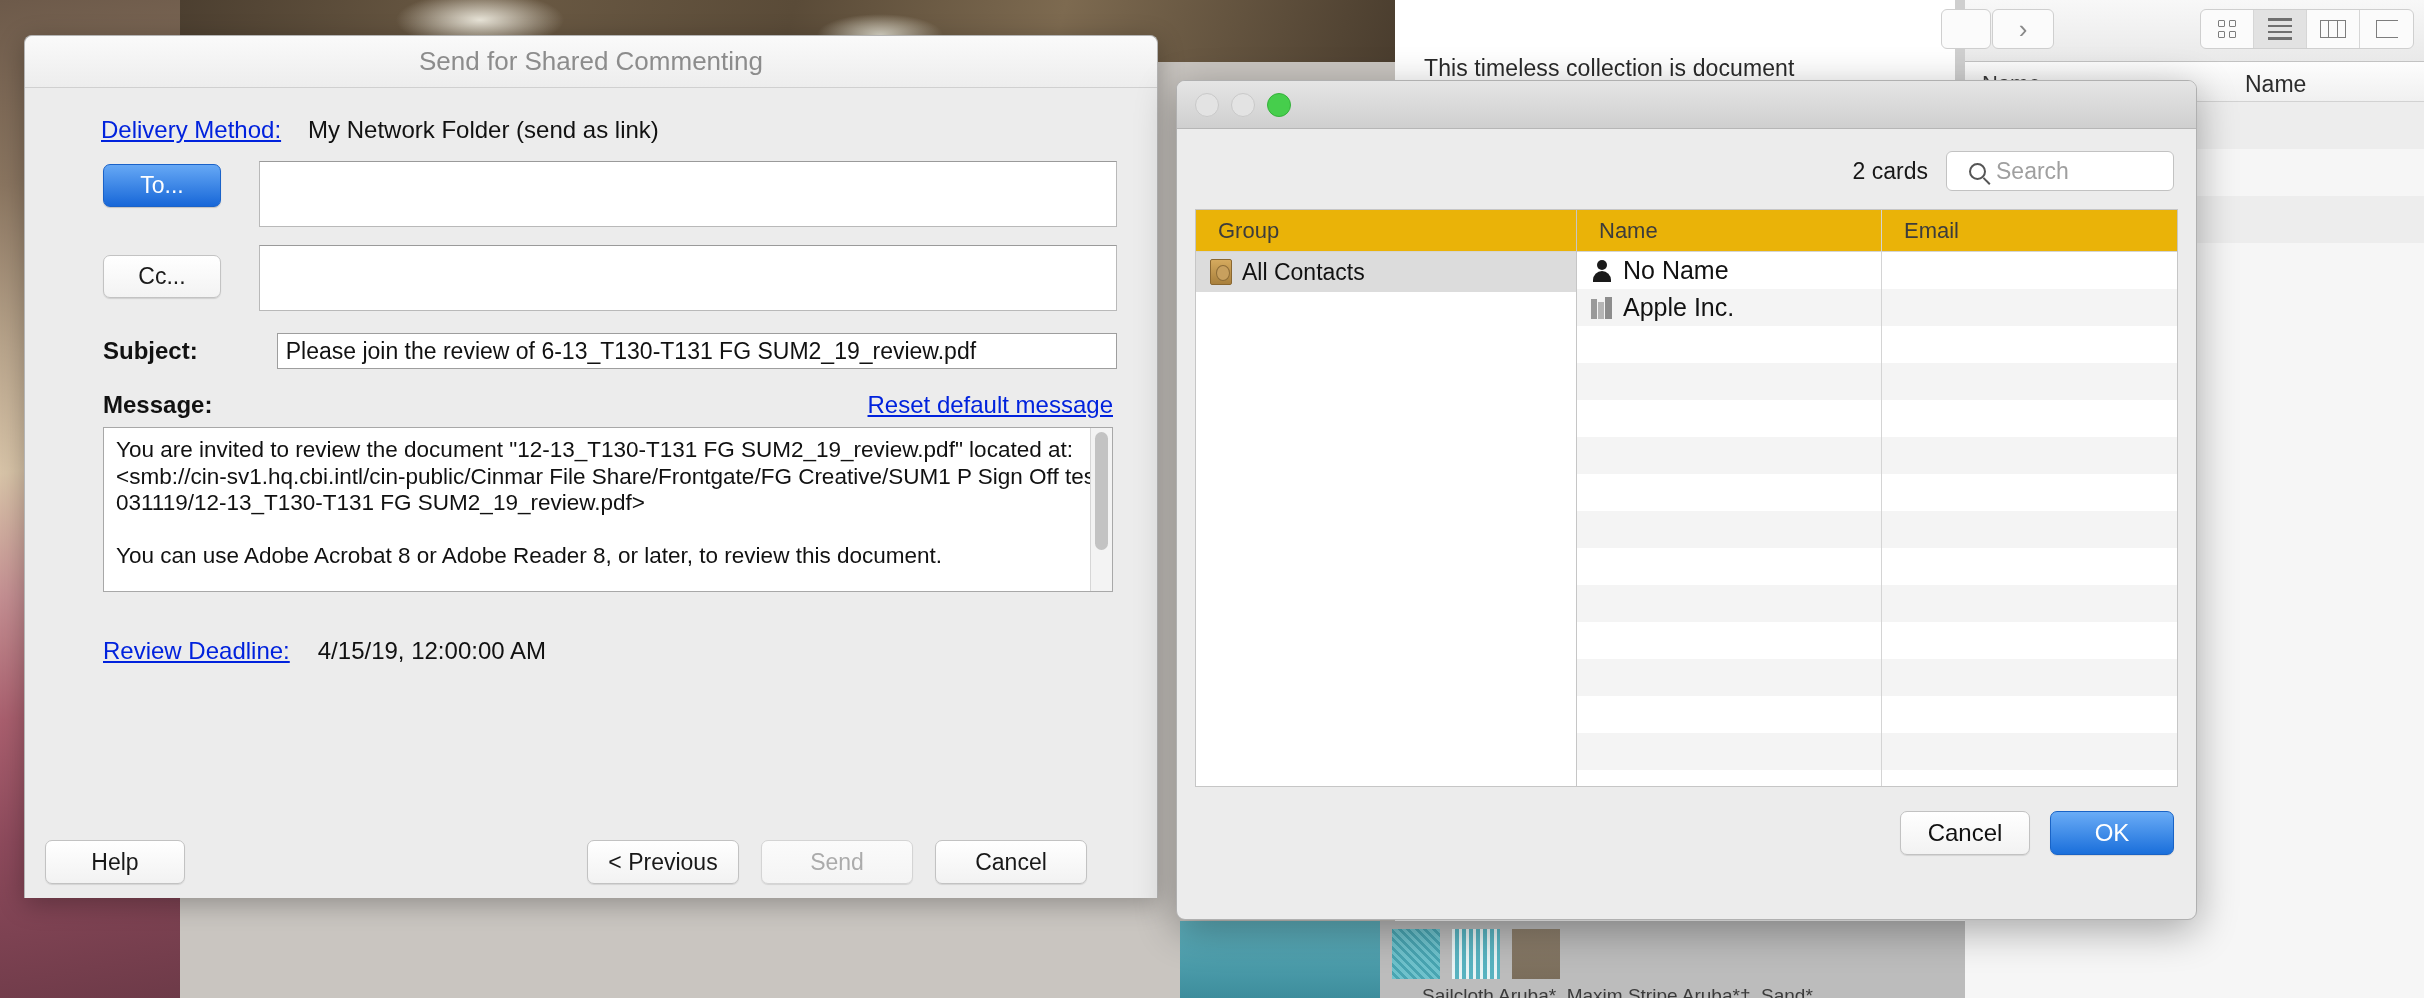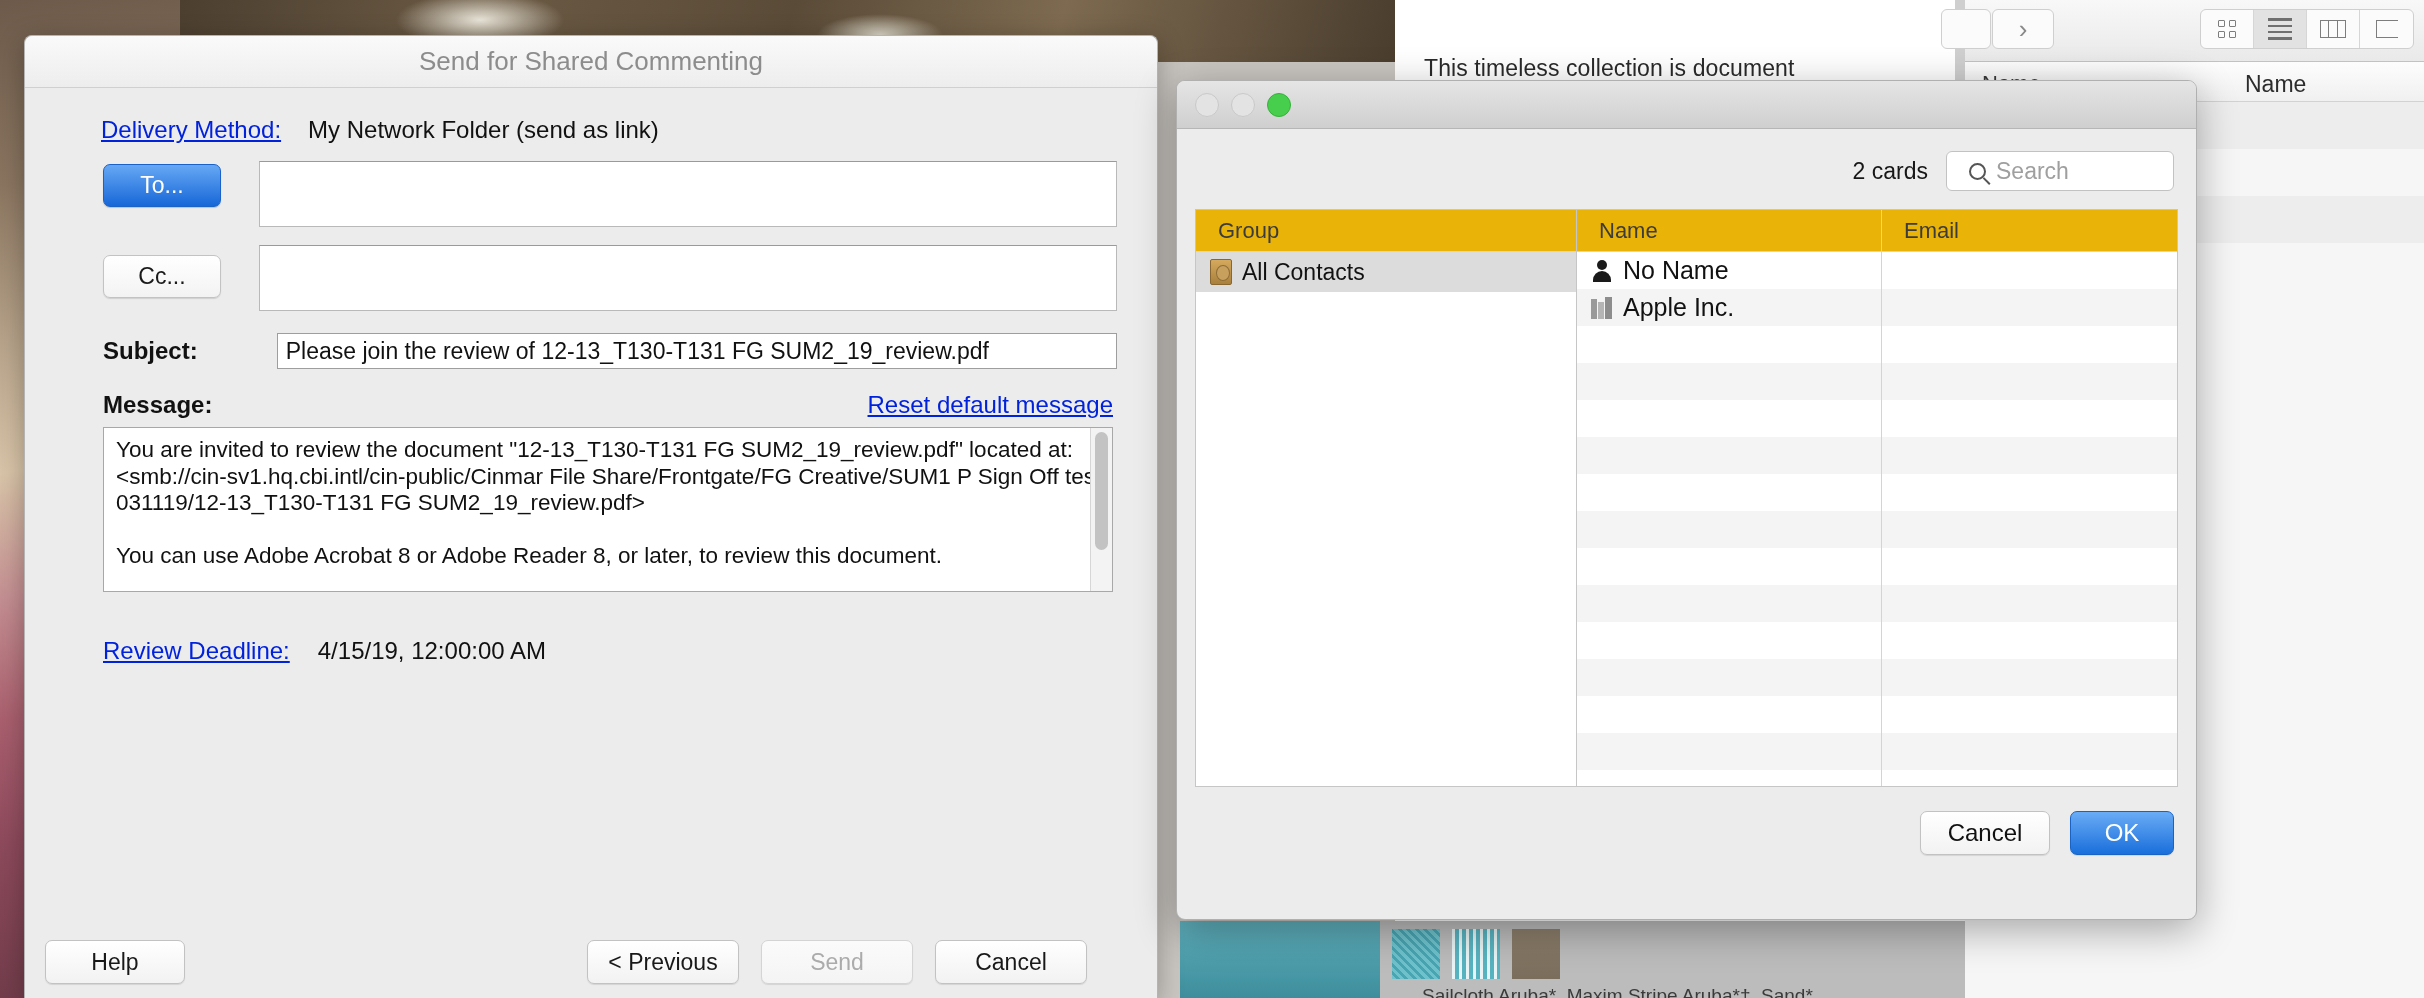--- a/index.html
+++ b/index.html
@@ -150,21 +150,21 @@
     position: absolute; left: 180px; top: 62px; width: 1215px; height: 936px;
     background: #c9c5c0;
   }
   .bg-teal-strip {
     position: absolute; left: 1180px; top: 921px; width: 200px; height: 77px;
     background: linear-gradient(#5fb0bd, #3d8d9c);
   }
 
   
   .acro {
-    position: absolute; left: 24px; top: 35px; width: 1134px; height: 963px;
+    position: absolute; left: 24px; top: 35px; width: 1134px; height: 863px;
     background: #ececec;
     border: 1px solid #b4b4b4; border-bottom: none;
     border-radius: 8px 8px 0 0;
     box-shadow: 0 6px 26px rgba(0,0,0,0.28);
   }
   .acro-title {
     height: 52px; width: 100%;
     background: linear-gradient(#fafafa, #ededed);
     border-bottom: 1px solid #d0d0d0;
     border-radius: 8px 8px 0 0;
@@ -349,21 +349,21 @@
     padding: 24px 22px 0 0;
   }
   .cbtn {
     width: 130px; height: 44px; border-radius: 7px; font-size: 24px;
     display: flex; align-items: center; justify-content: center;
     border: 1px solid #c2c2c2; background: linear-gradient(#ffffff,#f2f2f2);
     color: #111; box-shadow: 0 1px 1px rgba(0,0,0,0.10);
   }
   .cbtn.primary {
     background: linear-gradient(#6aacf6, #1a6fdb);
-    border-color: #1963c6; color: #fff; width: 104px;
+    border-color: #1963c6; color: #fff; width: 124px;
   }
 </style>
 </head>
 <body>
 
 <div id="root">
 
   <div class="bg-pale-strip"></div>
   <div class="bg-photo-left"></div>
   <div class="bg-photo-top"></div>
@@ -457,21 +457,21 @@
         <div class="token-field"></div>
       </div>
 
       <div class="row-cc">
         <div class="btn-cc">Cc...</div>
         <div class="token-field"></div>
       </div>
 
       <div class="row-subject">
         <span class="lbl-bold">Subject:</span>
-        <div class="subject-input">Please join the review of 12-13_T130-T131 FG SUM2_19_review.pdf</div>
+        <div class="subject-input">Please join the review of 6-13_T130-T131 FG SUM2_19_review.pdf</div>
       </div>
 
       <div class="row-message">
         <span class="lbl-bold">Message:</span>
         <span class="lnk">Reset default message</span>
       </div>
 
       <div class="msg-box">
         <div class="msg-text">You are invited to review the document "12-13_T130-T131 FG SUM2_19_review.pdf" located at: &lt;smb://cin-sv1.hq.cbi.intl/cin-public/Cinmar File Share/Frontgate/FG Creative/SUM1 P Sign Off test 031119/12-13_T130-T131 FG SUM2_19_review.pdf&gt;
 

